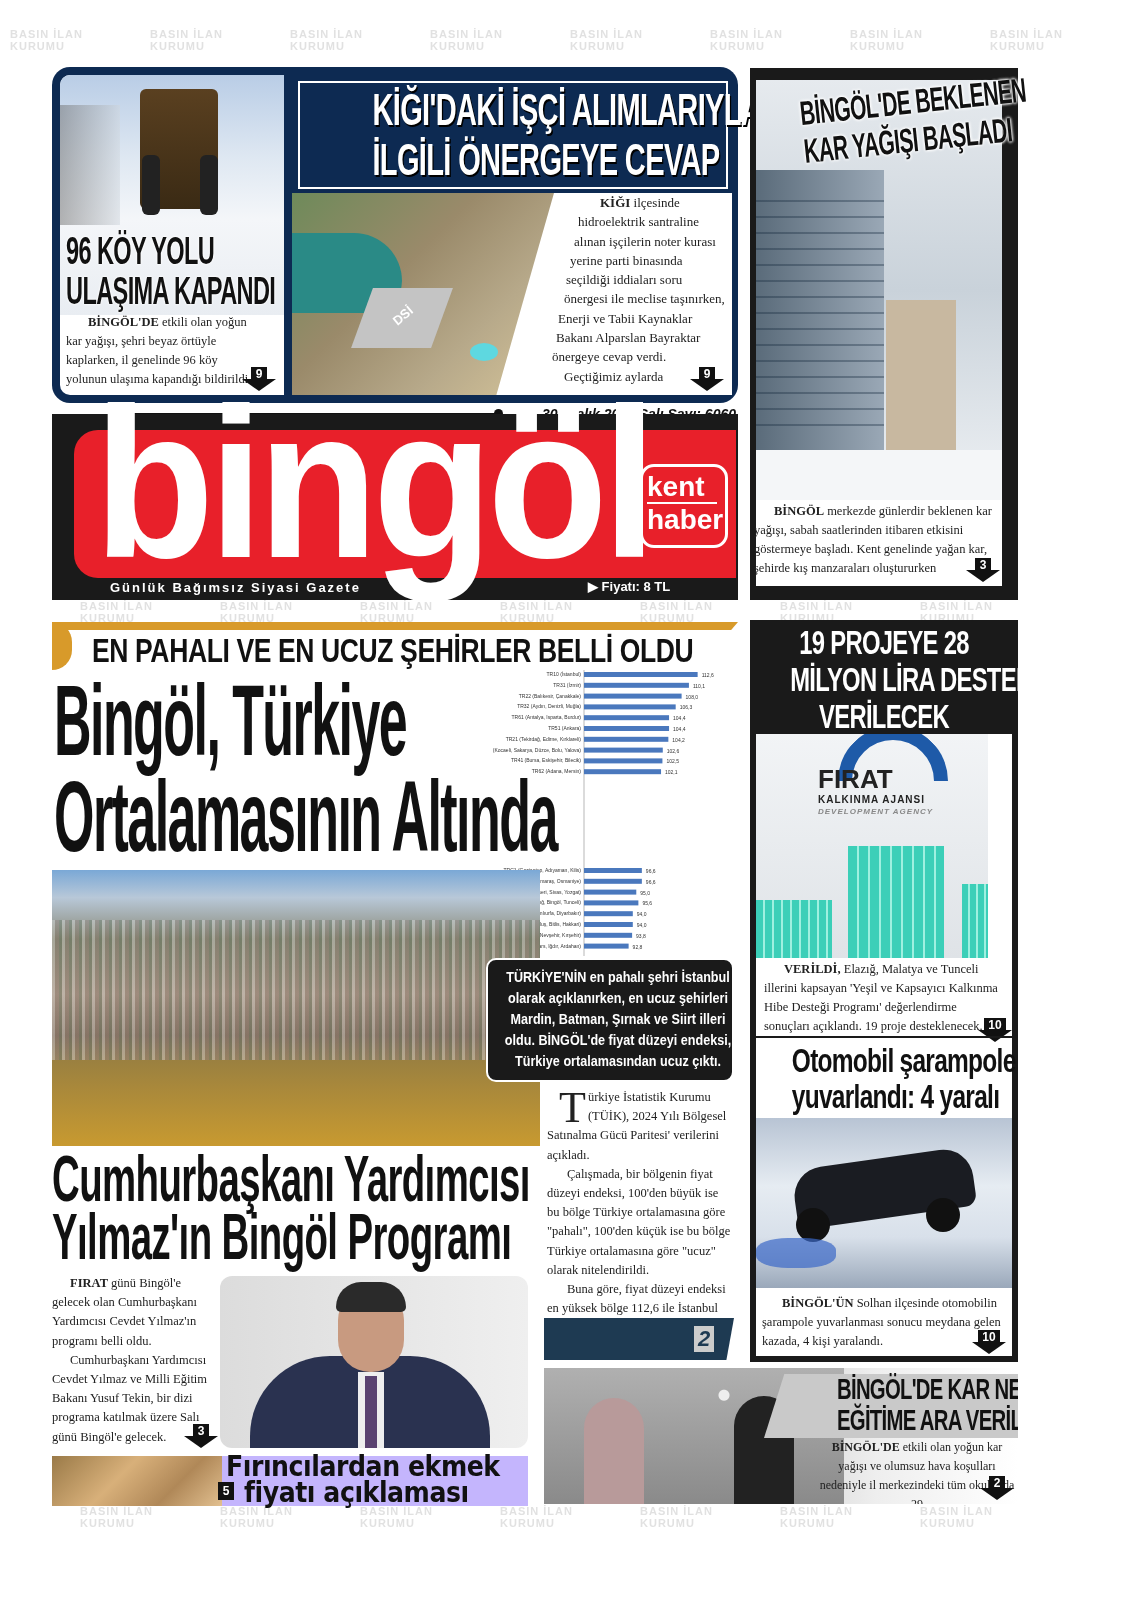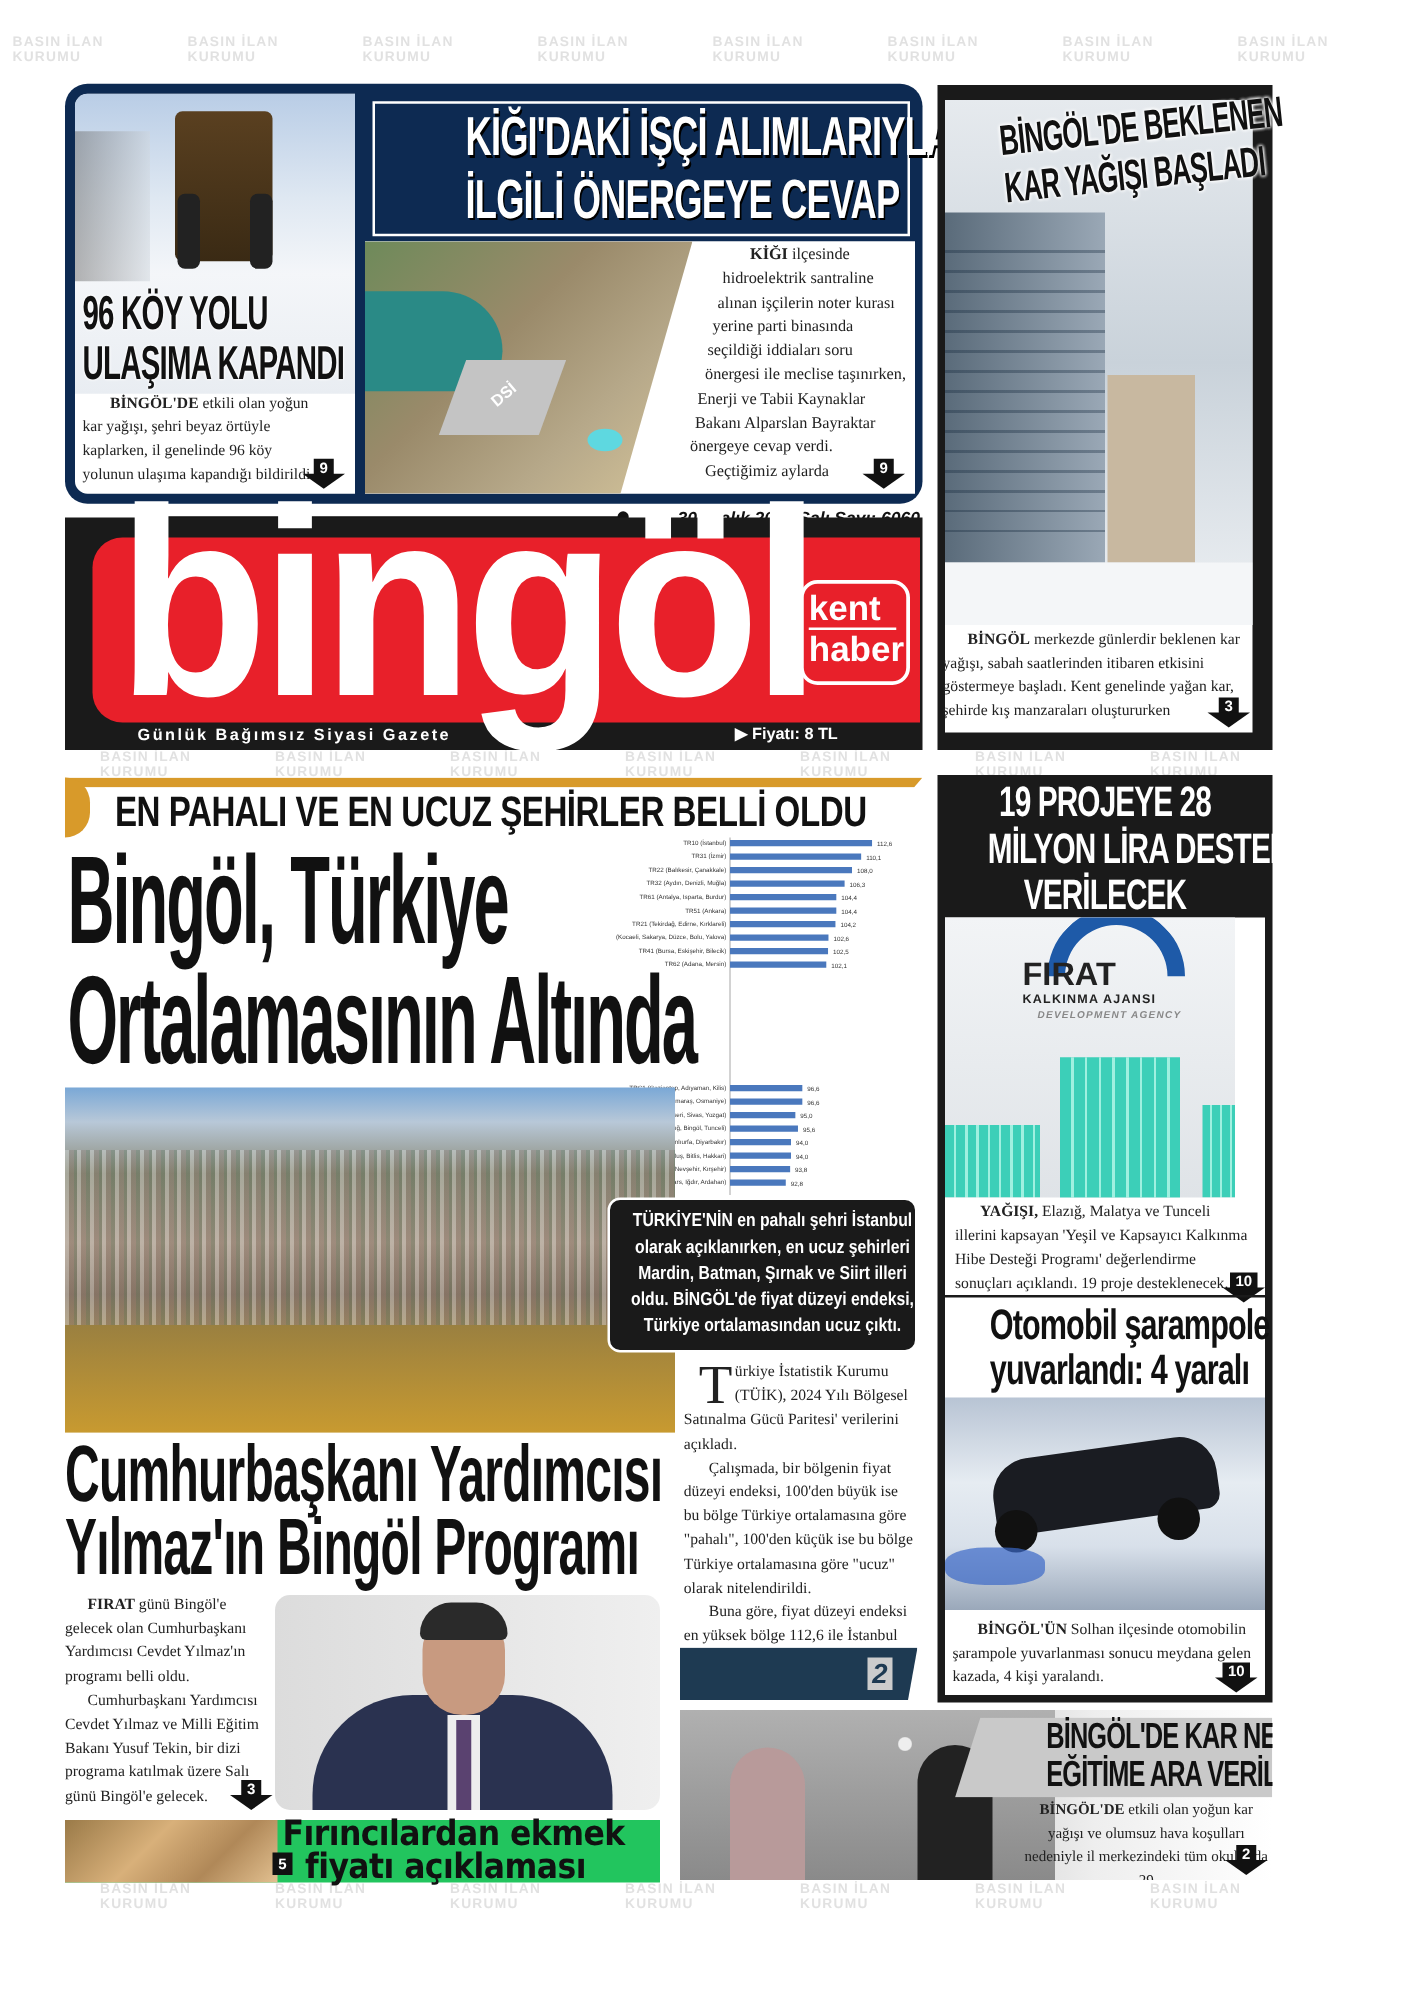--- a/index.html
+++ b/index.html
@@ -298,47 +298,47 @@
     <div class="tri"></div>
   </div>
 <div class="photo" style="left:220px;top:1276px;width:308px;height:172px;background:linear-gradient(90deg,#dcdcdc,#efefef);border-radius:12px">
   <div class="abs" style="left:30px;top:80px;width:240px;height:100px;background:#2a3250;border-radius:80px 80px 0 0"></div>
   <div class="abs" style="left:118px;top:14px;width:66px;height:82px;background:#c89a80;border-radius:30px 30px 32px 32px"></div>
   <div class="abs" style="left:116px;top:6px;width:70px;height:30px;background:#2a2a2a;border-radius:30px 30px 6px 6px"></div>
   <div class="abs" style="left:138px;top:96px;width:26px;height:76px;background:#eee"></div>
   <div class="abs" style="left:145px;top:100px;width:12px;height:72px;background:#5a4270"></div>
 </div>
 
-<div class="abs" style="left:52px;top:1456px;width:476px;height:50px;background:#22c55e">
+<div class="abs" style="left:52px;top:1456px;width:476px;height:50px;background:#c4b5fd">
   <div class="photo" style="left:0;top:0;width:170px;height:50px;background:linear-gradient(135deg,#9a7a48,#d8b07a 40%,#b08858 70%,#e2c090)"></div>
   <div class="abs" style="left:174px;top:-2px;font:900 28px/26px 'DejaVu Sans',sans-serif;color:#111;transform:scaleX(.9);transform-origin:left top;white-space:nowrap;letter-spacing:-.5px">
     <div>Fırıncılardan ekmek</div>
     <div style="padding-left:20px">fiyatı açıklaması</div>
   </div>
   <div class="abs" style="left:166px;top:26px;width:16px;height:18px;background:#111;color:#fff;font:bold 12px/18px 'Liberation Sans',sans-serif;text-align:center">5</div>
 </div>
 
 <div class="abs" style="left:750px;top:620px;width:268px;height:742px;background:#1a1a1a">
   <div class="abs cond" style="left:0;top:4px;width:268px;text-align:center;color:#fff;font-size:34px;line-height:37px">
     <div style="transform:scaleX(.7);transform-origin:center top;white-space:nowrap">19 PROJEYE 28</div>
     <div style="transform:scaleX(.7);transform-origin:center top;white-space:nowrap">MİLYON LİRA DESTEK</div>
     <div style="transform:scaleX(.7);transform-origin:center top;white-space:nowrap">VERİLECEK</div>
   </div>
   <div class="abs" style="left:6px;top:114px;width:256px;height:622px;background:#fff"></div>
   <div class="photo" style="left:6px;top:114px;width:232px;height:224px;background:linear-gradient(180deg,#f2f4f6,#dfe3e7)">
     <div class="abs" style="left:82px;top:-8px;width:110px;height:110px;border:14px solid #1e5aa8;border-bottom-color:transparent;border-left-color:transparent;border-radius:50%;transform:rotate(-45deg)"></div>
     <div class="abs" style="left:62px;top:30px;font:900 26px 'Liberation Sans',sans-serif;color:#222">FIRAT</div>
     <div class="abs" style="left:62px;top:60px;font:bold 10px 'Liberation Sans',sans-serif;color:#222;letter-spacing:1px">KALKINMA AJANSI</div>
-    <div class="abs" style="left:74px;top:73px;font:italic bold 8px 'Liberation Sans',sans-serif;color:#888;letter-spacing:1px">DEVELOPMENT AGENCY</div>
+    <div class="abs" style="left:62px;top:73px;font:italic bold 8px 'Liberation Sans',sans-serif;color:#888;letter-spacing:1px">DEVELOPMENT AGENCY</div>
     <div class="abs" style="left:0;top:166px;width:76px;height:58px;background:repeating-linear-gradient(90deg,#3ccfb8 0 7px,#9ff0e0 7px 9px)"></div>
     <div class="abs" style="left:92px;top:112px;width:96px;height:112px;background:repeating-linear-gradient(90deg,#3ccfb8 0 9px,#9ff0e0 9px 11px),#3ccfb8"></div>
     <div class="abs" style="left:206px;top:150px;width:50px;height:74px;background:repeating-linear-gradient(90deg,#3ccfb8 0 6px,#9ff0e0 6px 8px)"></div>
   </div>
   <div class="abs body-txt" style="left:14px;top:340px;width:240px;text-indent:20px;font-size:12.5px;line-height:19px">
-    <b>YAĞIŞI,</b><span> Elazığ, Malatya ve Tunceli illerini kapsayan 'Yeşil ve Kapsayıcı Kalkınma Hibe Desteği Programı' değerlendirme sonuçları açıklandı. 19 proje desteklenecek.</span>
+    <b>VERİLDİ,</b><span> Elazığ, Malatya ve Tunceli illerini kapsayan 'Yeşil ve Kapsayıcı Kalkınma Hibe Desteği Programı' değerlendirme sonuçları açıklandı. 19 proje desteklenecek.</span>
   </div>
   <div class="arrow" style="left:228px;top:398px">
       <div class="num" style="left:6px;width:22px">10</div>
       <div class="tri"></div>
     </div>
   <div class="abs" style="left:6px;top:416px;width:256px;height:2px;background:#1a1a1a"></div>
 
   <div class="abs cond" style="left:6px;top:422px;width:256px;text-align:center;color:#111;font-size:34px;line-height:36px">
     <div style="transform:scaleX(.72);transform-origin:center top;white-space:nowrap">Otomobil şarampole</div>
     <div style="transform:scaleX(.72);transform-origin:center top;white-space:nowrap">yuvarlandı: 4 yaralı</div>

